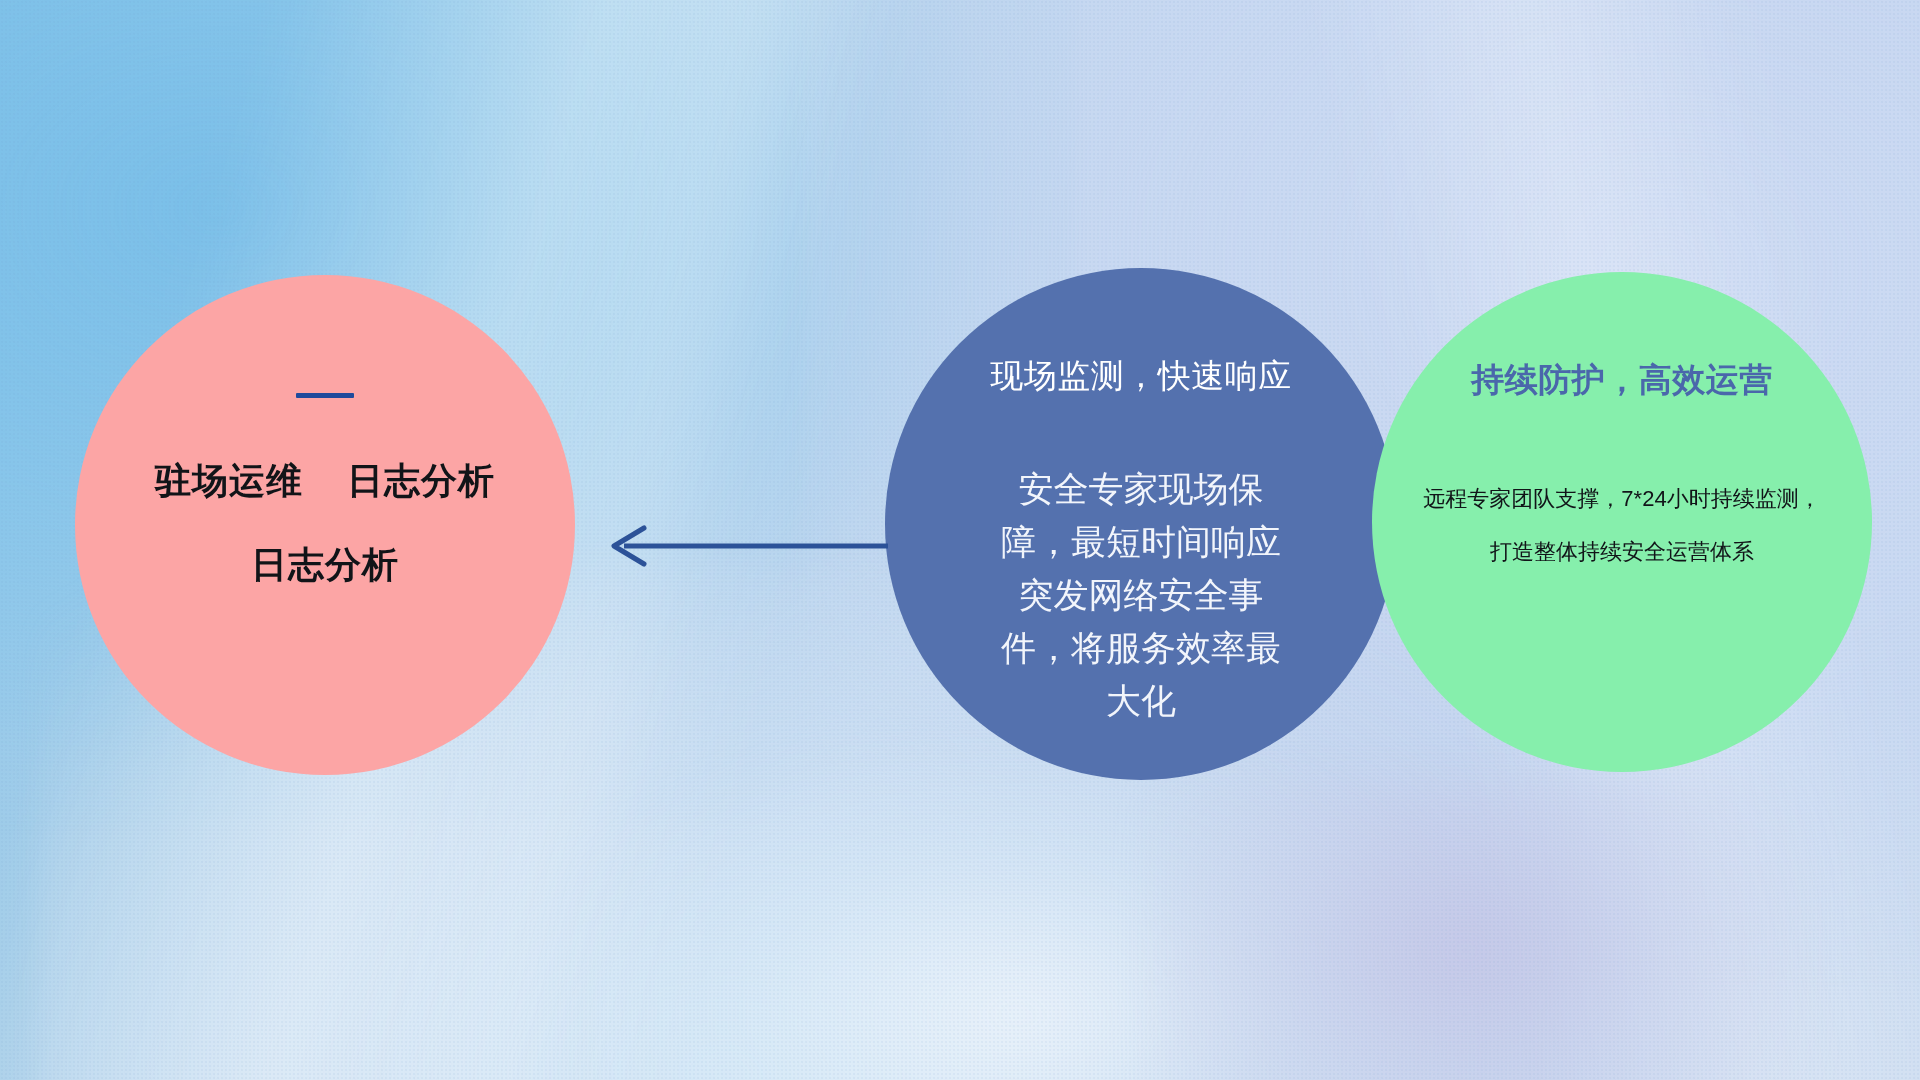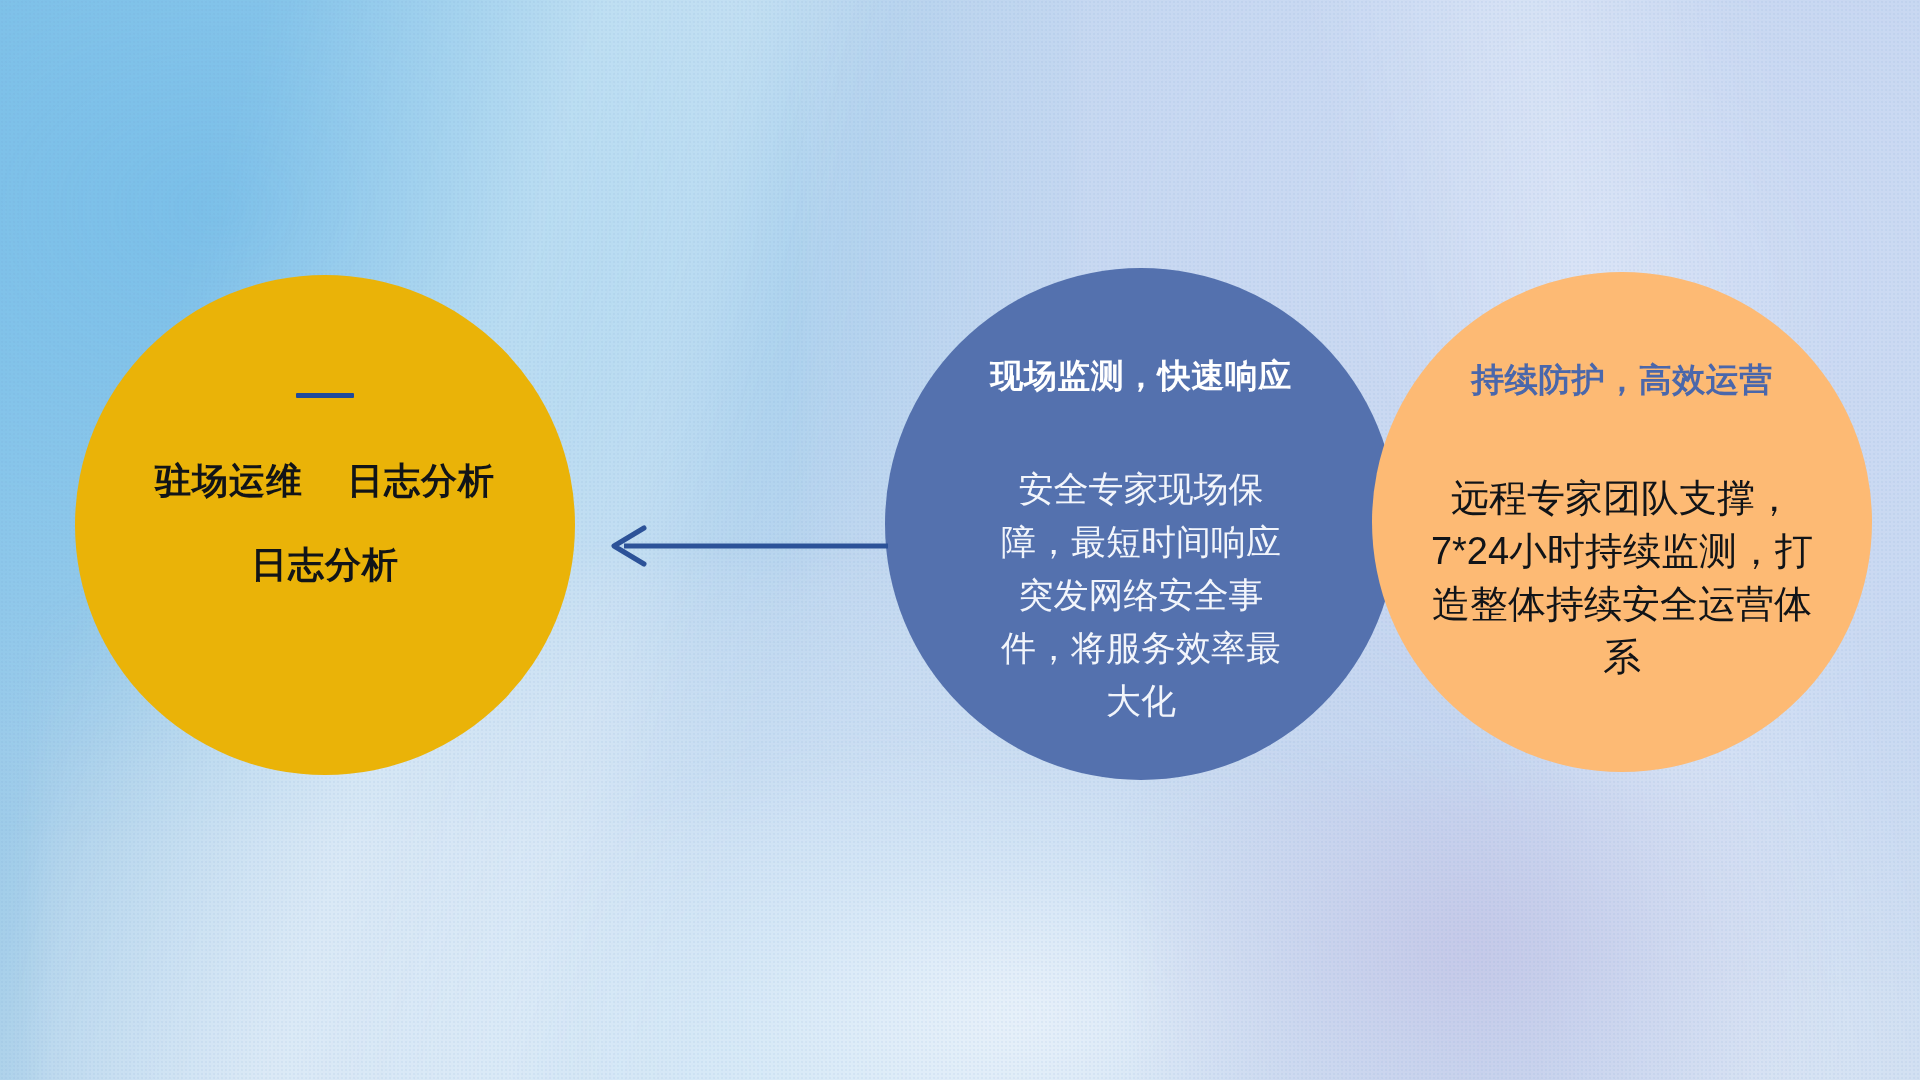--- a/index.html
+++ b/index.html
@@ -150,21 +150,21 @@
     display: flex;
     flex-direction: column;
     align-items: center;
   }
 
   #circle-left {
     left: 75px;
     top: 275px;
     width: 500px;
     height: 500px;
-    background: #eab308;
+    background: #fca5a5;
     justify-content: flex-start;
     padding-top: 118px;
   }
   .divider-dash {
     width: 58px;
     height: 5px;
     border-radius: 1px;
     background: #1f4a9c;
   }
   #left-lines {
@@ -188,60 +188,60 @@
     top: 268px;
     width: 512px;
     height: 512px;
     background: #5471ae;
     justify-content: flex-start;
     padding-top: 88px;
     z-index: 2;
   }
   #circle-mid .card-title {
     color: #ffffff;
-    font-weight: 700;
+    font-weight: 400;
     font-size: 33px;
     line-height: 40px;
     letter-spacing: 0.5px;
     white-space: nowrap;
   }
   #circle-mid .card-body {
     margin-top: 66px;
     width: 308px;
     color: #f2f5fb;
     font-weight: 400;
     font-size: 35px;
     line-height: 53px;
     text-align: center;
   }
 
   #circle-right {
     left: 1372px;
     top: 272px;
     width: 500px;
     height: 500px;
-    background: #fdba74;
+    background: #86efac;
     justify-content: flex-start;
     padding-top: 88px;
     z-index: 3;
   }
   #circle-right .card-title {
     color: #4a67ab;
     font-weight: 700;
     font-size: 33px;
     line-height: 40px;
     letter-spacing: 0.5px;
     white-space: nowrap;
   }
   #circle-right .card-body {
     margin-top: 72px;
     width: 412px;
     color: #111418;
     font-weight: 400;
-    font-size: 38px;
+    font-size: 22px;
     line-height: 53px;
     text-align: center;
   }
 
   
   #flow-arrow {
     position: absolute;
     left: 600px;
     top: 520px;
     width: 290px;

